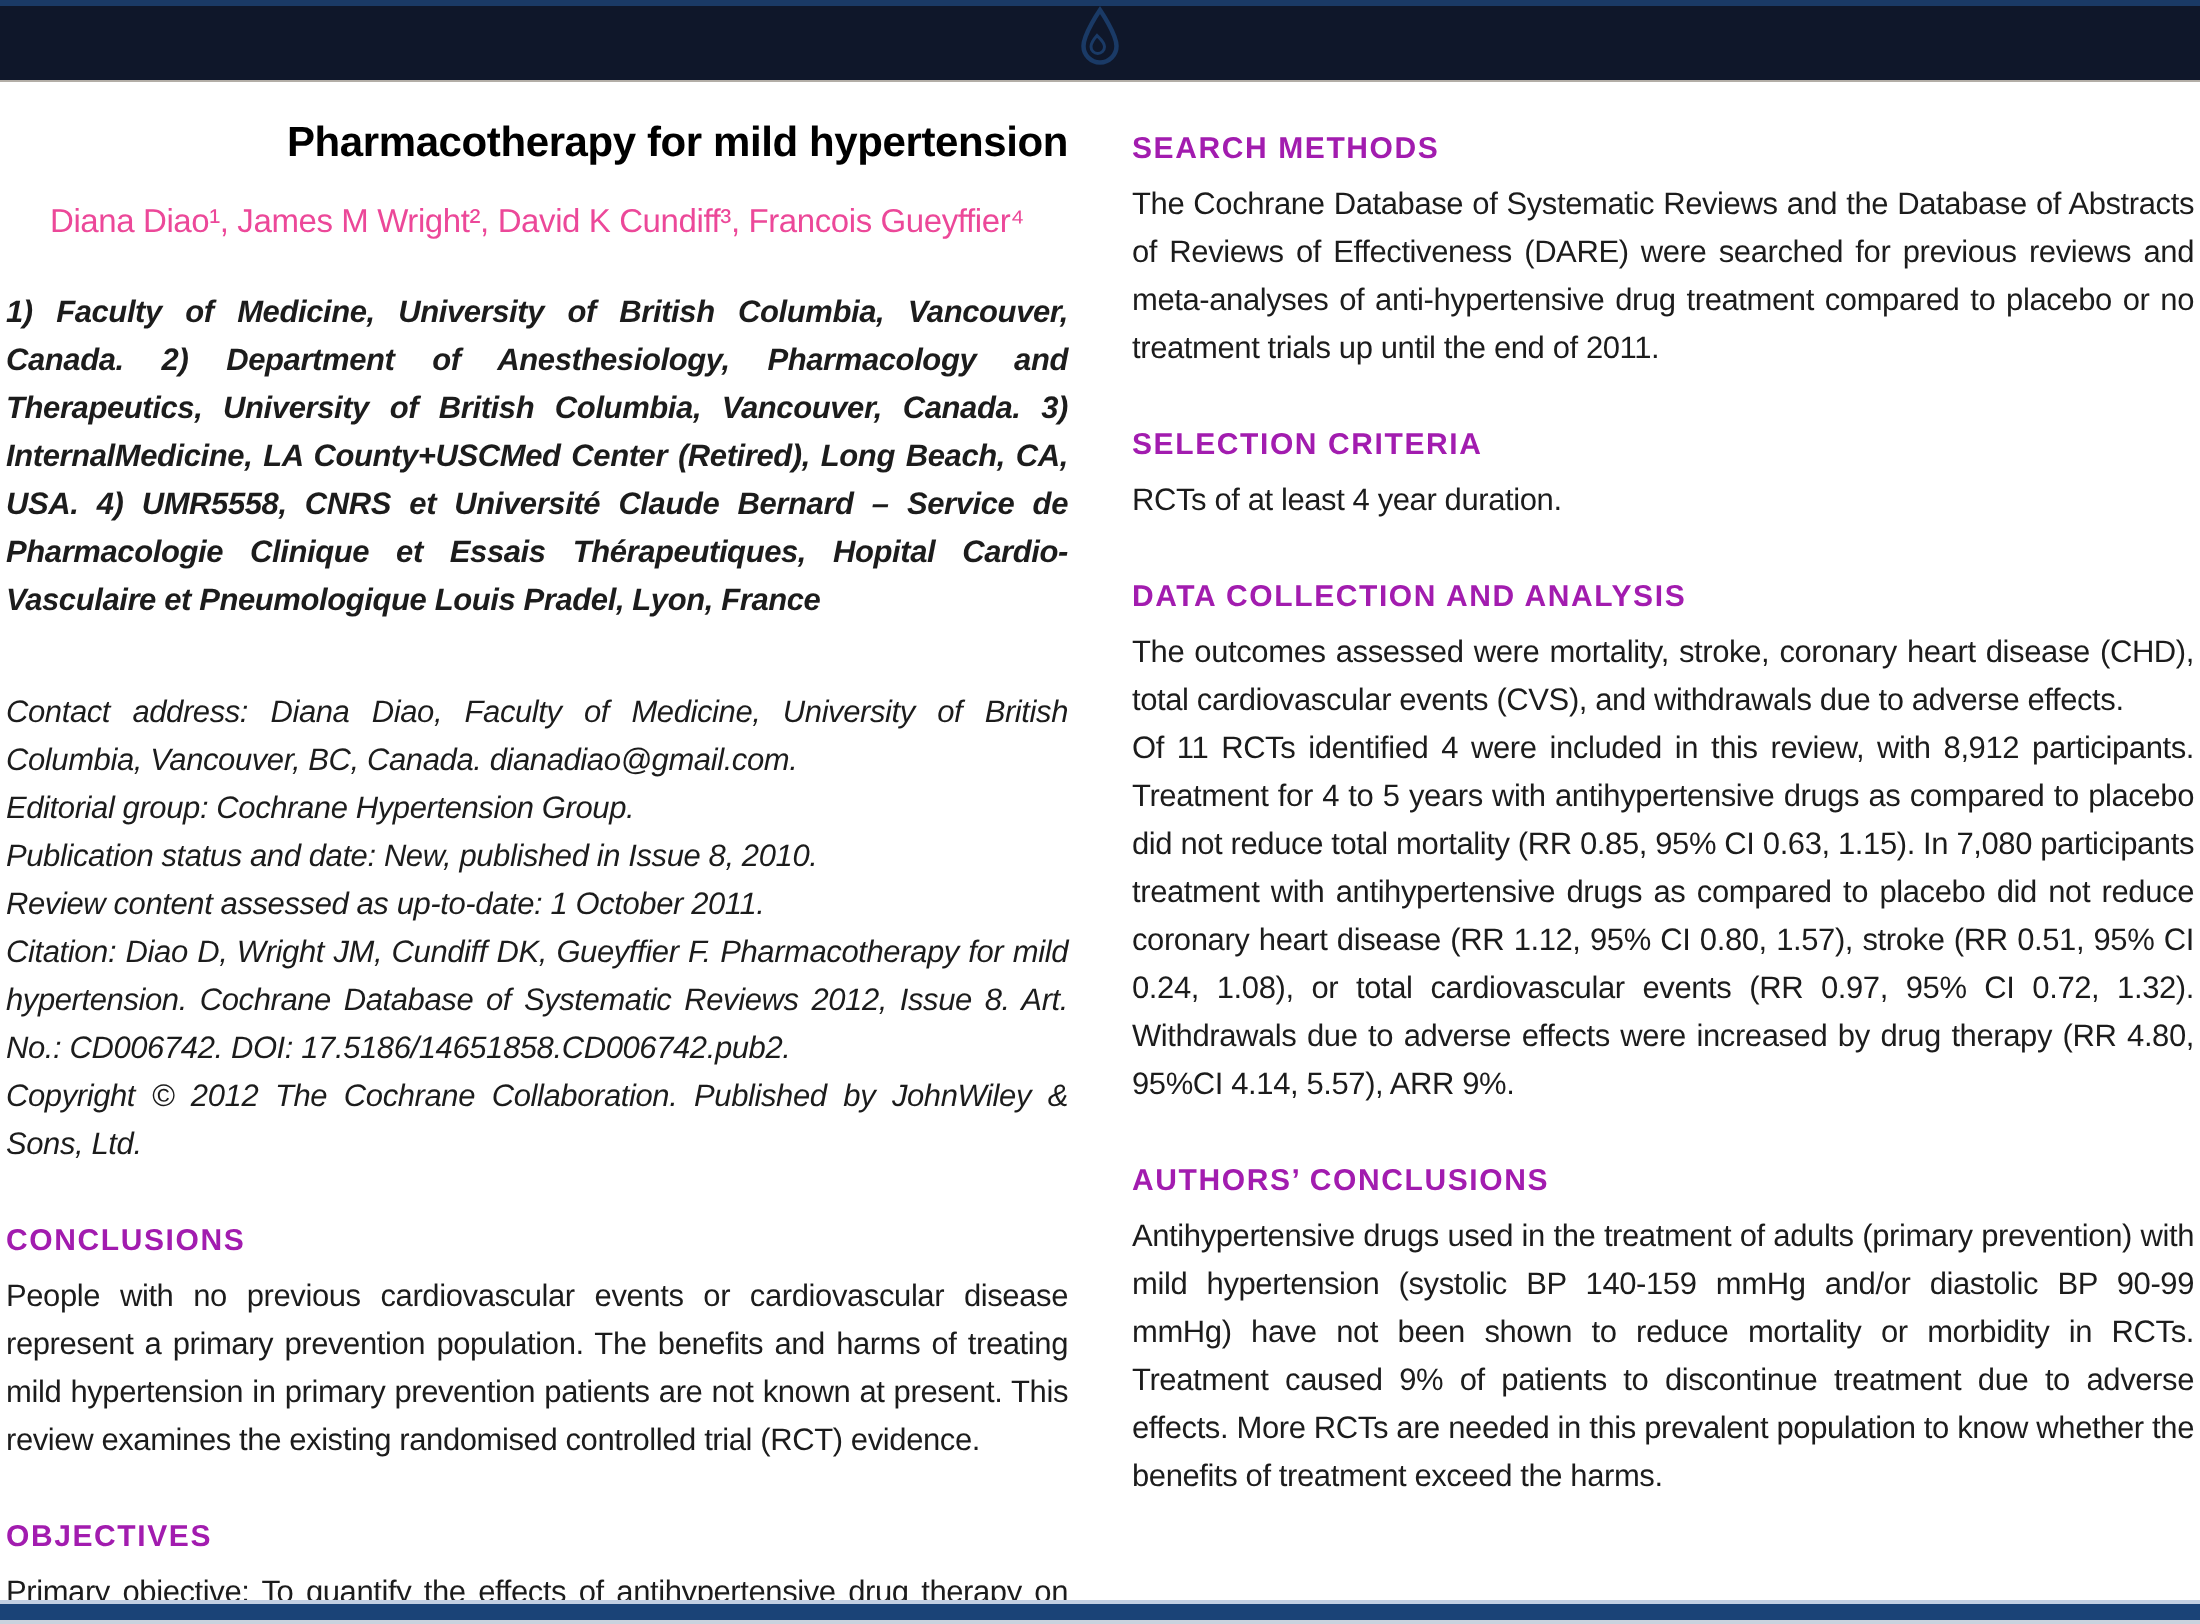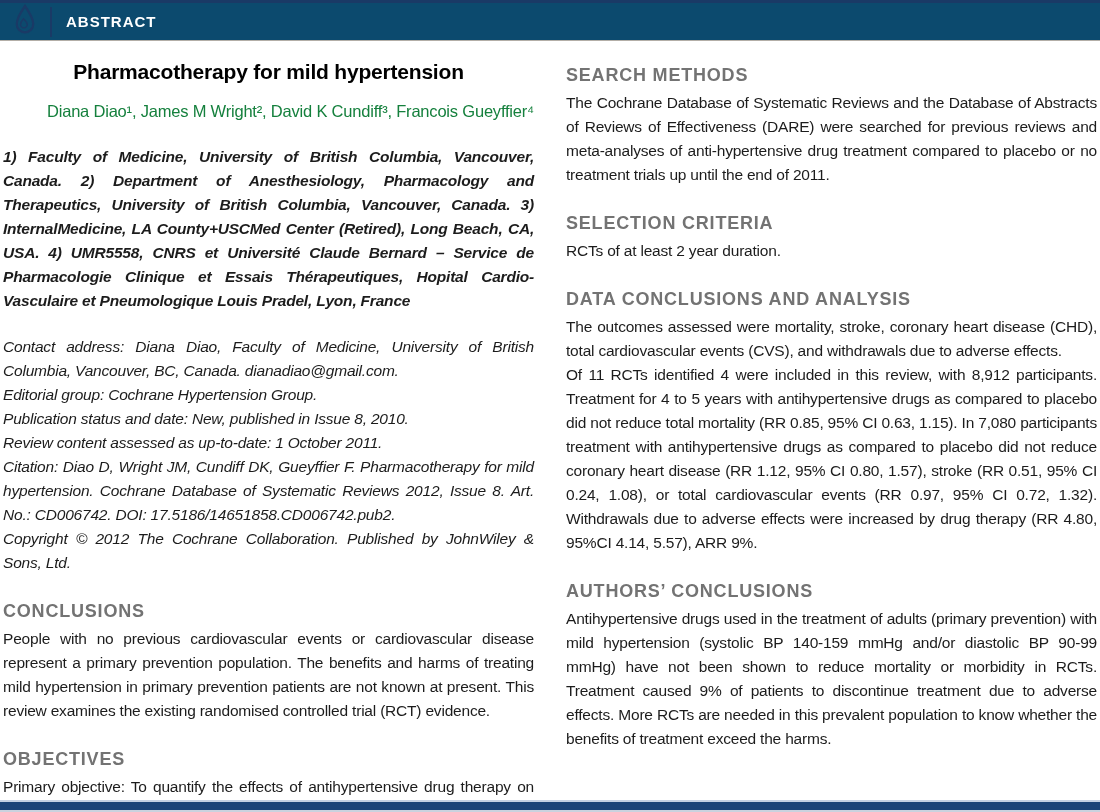--- a/index.html
+++ b/index.html
@@ -5,52 +5,52 @@
   html,body{margin:0;padding:0;}
   body{
     width:1100px;height:812px;position:relative;overflow:hidden;
     background:#ffffff;
     font-family:"Liberation Sans","DejaVu Sans",sans-serif;
     color:#1c1c1c;
   }
   
   .topline{height:3px;background:#1a3a66;}
   .headerbar{
-    height:37px;background:#0c4a6e;display:flex;align-items:center;
-    position:relative;border-bottom:1px solid #b3aea7;
+    height:37px;background:#0f172a;display:flex;align-items:center;
+    position:relative;border-bottom:1px solid #b3aea7;flex-direction:column;
   }
   .logo-wrap{width:50px;display:flex;justify-content:center;align-items:center;}
   .header-divider{width:2px;height:30px;background:#1a3a66;}
   .header-label{
     color:#ffffff;font-weight:bold;font-size:15px;letter-spacing:1px;
     margin-left:14px;
   }
   
   .content{
     display:flex;gap:32px;padding:0 3px;box-sizing:border-box;width:1100px;
   }
   .col{width:531px;font-size:15.5px;line-height:24px;letter-spacing:-0.2px;text-align:justify;}
   .col-left{padding-top:14px;}
   .col-right{padding-top:8px;}
 
   h1.title{
     font-size:21px;line-height:26px;margin:4px 0 0 0;color:#000;
-    letter-spacing:-0.2px;text-align:center;
+    letter-spacing:-0.2px;text-align:right;
   }
   .authors{
-    color:#15803d;font-size:16.5px;margin-top:14px;text-align:right;
+    color:#ec4899;font-size:16.5px;margin-top:14px;text-align:center;
   }
   .affiliations{
     font-style:italic;margin:22px 0 0 0;font-weight:bold;
   }
-  .contact{margin-top:22px;font-style:italic;}
+  .contact{margin-top:32px;font-style:italic;}
   .contact p{margin:0;}
 
   h2.sec{
-    color:#737373;font-size:18px;letter-spacing:0.8px;
+    color:#a21caf;font-size:15px;letter-spacing:0.8px;
     margin:24px 0 4px 0;font-weight:bold;text-align:left;
   }
   .sec-body p{margin:0;}
 
   
   .footer{position:absolute;left:0;bottom:0;width:1100px;}
   .footer .lite{height:2px;background:#c3d0e2;}
   .footer .navy{height:8px;background:#1a4377;}
   .footer .lite2{height:2px;background:#c9d2de;}
 </style>
@@ -109,26 +109,26 @@
     <section>
       <h2 class="sec" style="margin-top:14px;">SEARCH METHODS</h2>
       <div class="sec-body">
         <p>The Cochrane Database of Systematic Reviews and the Database of Abstracts of Reviews of Effectiveness (DARE) were searched for previous reviews and meta-analyses of anti-hypertensive drug treatment compared to placebo or no treatment trials up until the end of 2011.</p>
       </div>
     </section>
 
     <section>
       <h2 class="sec">SELECTION CRITERIA</h2>
       <div class="sec-body">
-        <p>RCTs of at least 2 year duration.</p>
+        <p>RCTs of at least 4 year duration.</p>
       </div>
     </section>
 
     <section>
-      <h2 class="sec">DATA CONCLUSIONS AND ANALYSIS</h2>
+      <h2 class="sec">DATA COLLECTION AND ANALYSIS</h2>
       <div class="sec-body">
         <p>The outcomes assessed were mortality, stroke, coronary heart disease (CHD), total cardiovascular events (CVS), and withdrawals due to adverse effects.</p>
       </div>
     </section>
 
     <section>
       <div class="sec-body">
         <p>Of 11 RCTs identified 4 were included in this review, with 8,912 participants. Treatment for 4 to 5 years with antihypertensive drugs as compared to placebo did not reduce total mortality (RR 0.85, 95% CI 0.63, 1.15). In 7,080 participants treatment with antihypertensive drugs as compared to placebo did not reduce coronary heart disease (RR 1.12, 95% CI 0.80, 1.57), stroke (RR 0.51, 95% CI 0.24, 1.08), or total cardiovascular events (RR 0.97, 95% CI 0.72, 1.32). Withdrawals due to adverse effects were increased by drug therapy (RR 4.80, 95%CI 4.14, 5.57), ARR 9%.</p>
       </div>
     </section>

